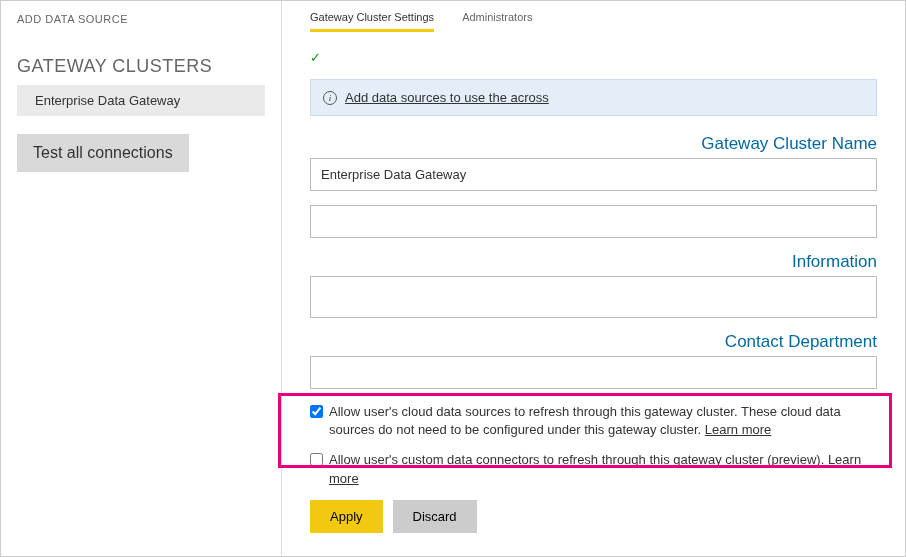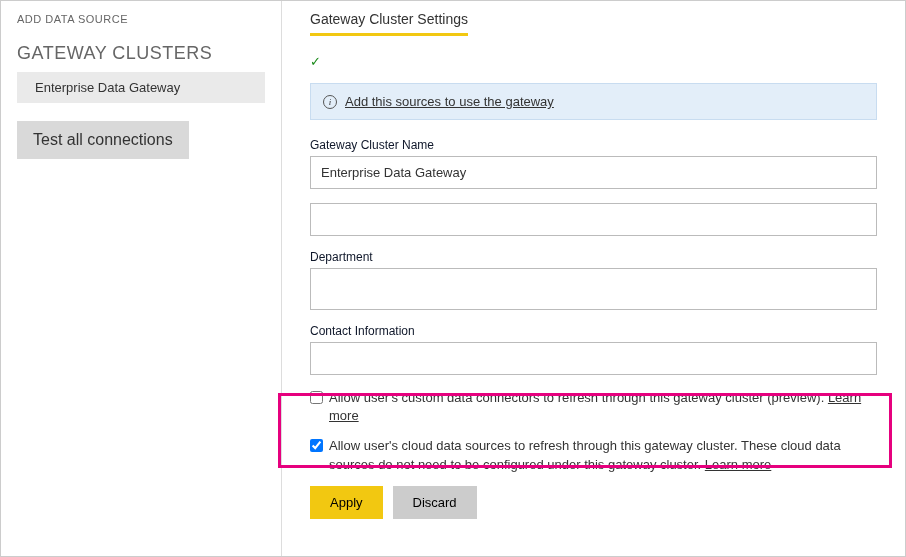--- a/index.html
+++ b/index.html
@@ -1,34 +1,34 @@
 <!DOCTYPE html>
 <html><head>
   <meta charset="utf-8">
   <style>
     * { box-sizing: border-box; margin: 0; padding: 0; }
     body { font-family: "Segoe UI", Arial, sans-serif; font-size: 13px; color: #333; background: #fff; }
     .container { display: flex; width: 906px; height: 557px; border: 1px solid #ccc; }
     .sidebar { width: 280px; padding: 12px 16px; }
-    .sidebar-title { font-size: 11px; color: #666; letter-spacing: 0.5px; margin-bottom: 18px; }
+    .sidebar-title { font-size: 11px; color: #666; letter-spacing: 0.5px; margin-bottom: 31px; }
     .sidebar-section { font-size: 18px; color: #666; letter-spacing: 0.5px; margin-bottom: 8px; }
     .cluster-item { background: #eaeaea; padding: 8px 18px; font-size: 13px; color: #333; margin-bottom: 18px; cursor: pointer; }
     .test-btn { background: #d9d9d9; border: none; padding: 10px 16px; font-size: 16px; color: #333; cursor: pointer; }
     .divider { width: 1px; background: #ddd; }
     .main { flex: 1; padding: 10px 28px 20px 28px; overflow: hidden; position: relative; }
     .tabs { display: flex; gap: 28px; margin-bottom: 18px; }
-    .tab { font-size: 14px; color: #666; padding-bottom: 6px; cursor: pointer; }
+    .tab { font-size: 11px; color: #666; padding-bottom: 6px; cursor: pointer; }
     .tab.active { color: #333; border-bottom: 3px solid #f2c811; }
     .status { display: flex; align-items: center; gap: 6px; font-size: 13px; color: #666; margin-bottom: 14px; }
     .status-icon { color: #1a8a1a; }
     .info-banner { background: #e3eef9; border: 1px solid #c8dcf0; padding: 10px 12px; display: flex; align-items: center; gap: 8px; margin-bottom: 18px; }
     .info-icon { width: 14px; height: 14px; border: 1px solid #555; border-radius: 50%; display: inline-flex; align-items: center; justify-content: center; font-size: 9px; font-style: italic; font-family: serif; }
     .info-link { text-decoration: underline; color: #333; cursor: pointer; }
     .field-group { margin-bottom: 14px; }
-    .field-label { font-size: 12px; color: #0f172a; margin-bottom: 4px; display: block; }
+    .field-label { font-size: 17px; color: #0369a1; margin-bottom: 4px; display: block; text-align: right; }
     .field-input { width: 100%; padding: 8px 10px; border: 1px solid #bbb; font-size: 13px; color: #333; }
     .field-input.tall { height: 42px; }
     .checkbox-row { display: flex; align-items: flex-start; gap: 6px; margin-bottom: 12px; font-size: 13px; color: #333; line-height: 1.4; }
     .checkbox-row input[type="checkbox"] { margin-top: 2px; flex-shrink: 0; }
     .checkbox-row .label-text { flex: 1; }
     .learn-more { text-decoration: underline; cursor: pointer; }
     .highlight { position: absolute; border: 3px solid #e6007e; left: 278px; top: 393px; width: 614px; height: 75px; pointer-events: none; }
     .button-row { display: flex; gap: 10px; margin-top: 8px; }
     .btn-apply { background: #f2c811; border: none; padding: 9px 20px; font-size: 13px; cursor: pointer; }
     .btn-discard { background: #ccc; border: none; padding: 9px 20px; font-size: 13px; cursor: pointer; }
@@ -44,62 +44,63 @@
     <div class="sidebar-section">GATEWAY CLUSTERS</div>
     <div class="cluster-item">Enterprise Data Gateway</div>
     <button class="test-btn">Test all connections</button>
   </div>
 
   <div class="divider"></div>
 
   <div class="main">
     <div class="tabs">
       <div class="tab active">Gateway Cluster Settings</div>
+      <div class="tab">Administrators</div>
     </div>
 
     <div class="status">
       <span class="status-icon">✓</span>
     </div>
 
     <div class="info-banner">
       <span class="info-icon">i</span>
-      <span class="info-link">Add this sources to use the gateway</span>
+      <span class="info-link">Add data sources to use the across</span>
     </div>
 
     <div class="field-group">
       <label class="field-label">Gateway Cluster Name</label>
       <input class="field-input" type="text" value="Enterprise Data Gateway" style="">
     </div>
 
     <div class="field-group">
       <input class="field-input" type="text" value="" style="">
     </div>
 
     <div class="field-group">
-      <label class="field-label">Department</label>
+      <label class="field-label">Information</label>
       <input class="field-input tall" type="text" value="" style="">
     </div>
 
     <div class="field-group">
-      <label class="field-label">Contact Information</label>
+      <label class="field-label">Contact Department</label>
       <input class="field-input" type="text" value="" style="">
+    </div>
+
+    <div class="checkbox-row">
+      <input type="checkbox" checked="" style="">
+      <span class="label-text">
+        <span>Allow user's cloud data sources to refresh through this gateway cluster. These cloud data sources do not need to be configured under this gateway cluster.</span>
+        <span class="learn-more">Learn more</span>
+      </span>
     </div>
 
     <div class="checkbox-row">
       <input type="checkbox" style="">
       <span class="label-text">
         <span>Allow user's custom data connectors to refresh through this gateway cluster (preview).</span>
-        <span class="learn-more">Learn more</span>
-      </span>
-    </div>
-
-    <div class="checkbox-row">
-      <input type="checkbox" checked="" style="">
-      <span class="label-text">
-        <span>Allow user's cloud data sources to refresh through this gateway cluster. These cloud data sources do not need to be configured under this gateway cluster.</span>
         <span class="learn-more">Learn more</span>
       </span>
     </div>
 
 
     <div class="button-row">
       <button class="btn-apply">Apply</button>
       <button class="btn-discard">Discard</button>
     </div>
   </div>

